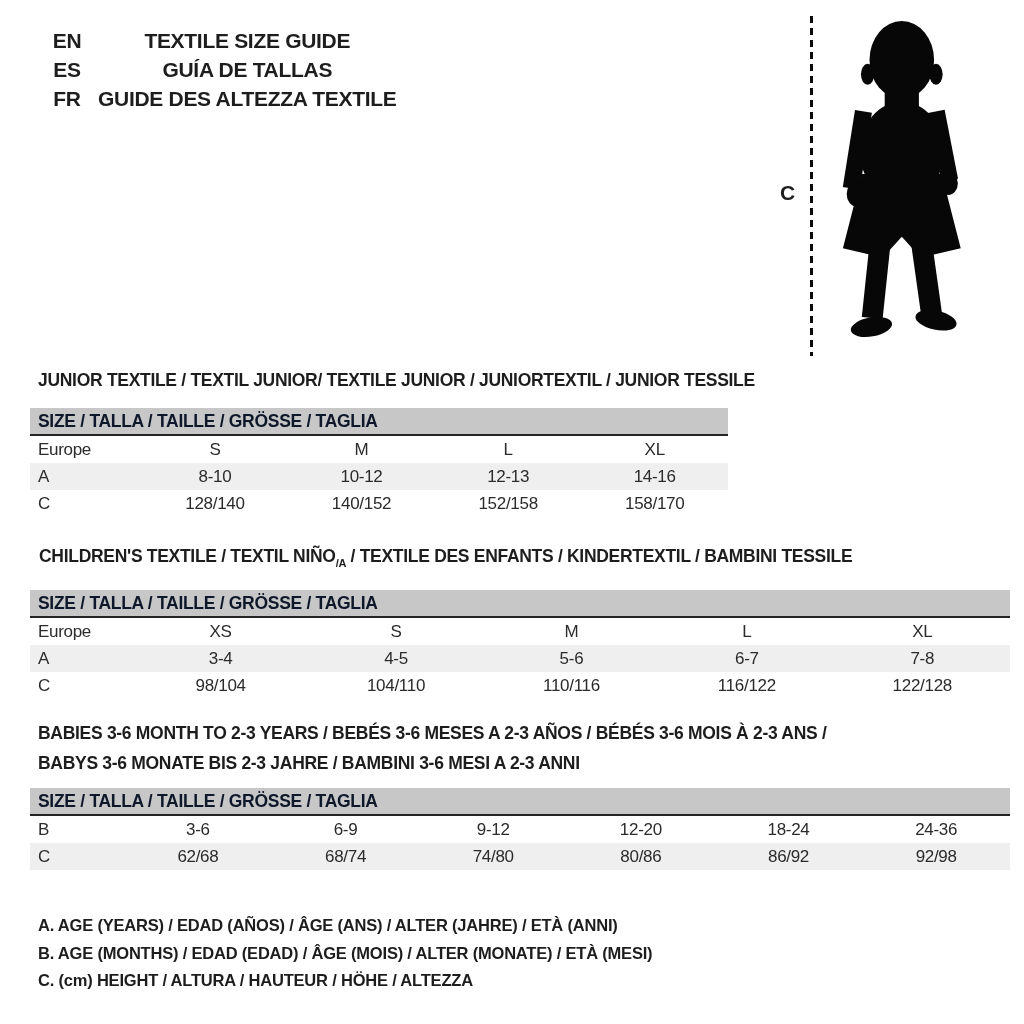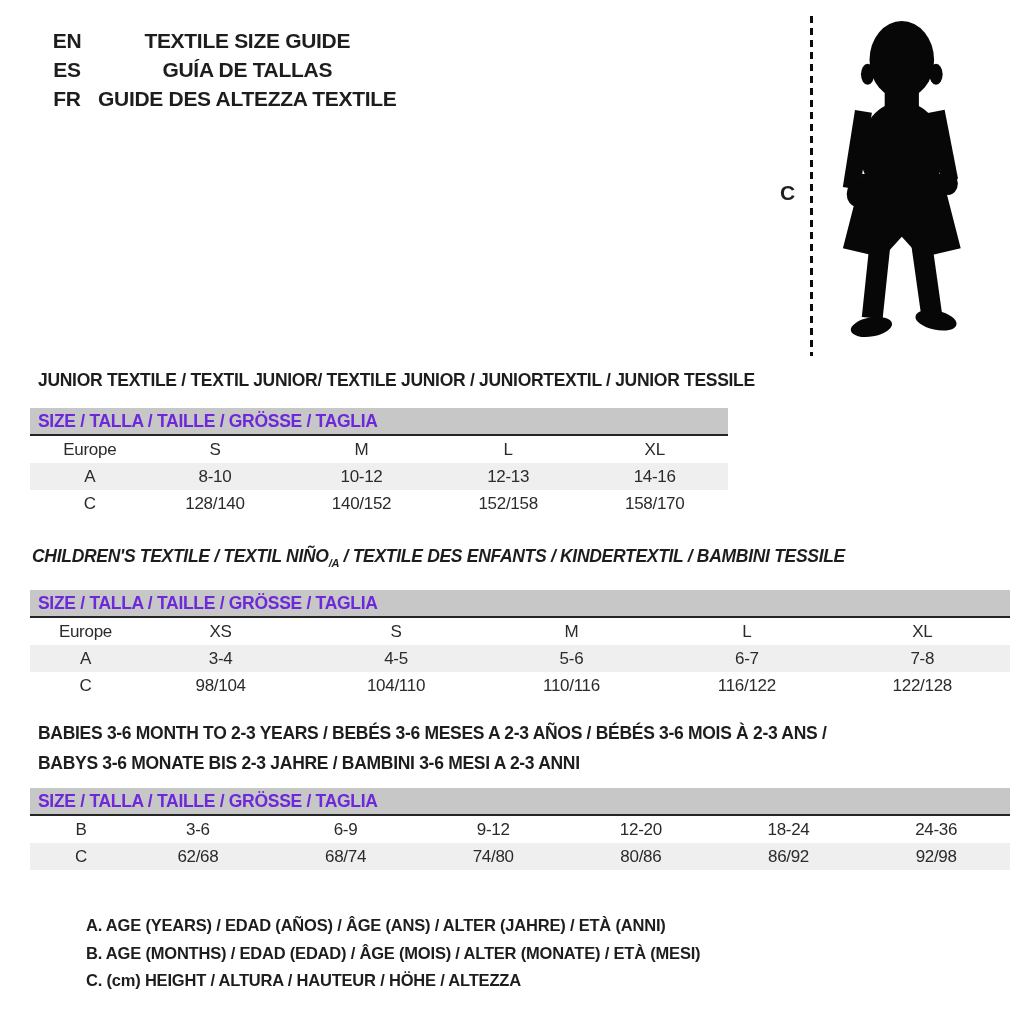--- a/index.html
+++ b/index.html
@@ -19,36 +19,36 @@
   .baby-svg { left:822px; top:10px; }
 
   
   .sec-title { font-size:17.5px; font-weight:700; letter-spacing:-0.3px; white-space:nowrap; }
   .sec-title sub { font-size:11px; }
   .babies-title { line-height:30px; }
 
   
   .size-table { left:30px; }
   .tbl-bar { height:28px; background:#c7c7c7; border-bottom:2px solid #242424;
-    color:#6d28d9; font-size:17.5px; font-weight:600; letter-spacing:-0.3px;
+    color:#0f172a; font-size:17.5px; font-weight:600; letter-spacing:-0.3px;
     display:flex; align-items:center; padding-left:8px; }
   .tbl-row { display:grid; height:27px; align-items:center;
     font-size:17px; letter-spacing:-0.3px; color:#2b2b2b; }
   .tbl-row.shaded { background:#efefef; }
-  .tbl-row .lbl { padding-left:8px; text-align:center; }
+  .tbl-row .lbl { padding-left:8px; text-align:left; }
   .tbl-row .val { text-align:center; }
   .cols-junior   { grid-template-columns:16% repeat(4,1fr); }
   .cols-children { grid-template-columns:10.5% repeat(5,1fr); }
   .cols-babies   { grid-template-columns:9.6% repeat(6,1fr); }
   .w-junior { width:698px; }
   .w-wide   { width:980px; }
 
   
   .notes { left:38px; top:912px; font-size:16.5px; font-weight:700;
-    letter-spacing:-0.2px; line-height:27.5px; white-space:nowrap;margin-left:48px; }
+    letter-spacing:-0.2px; line-height:27.5px; white-space:nowrap; }
 </style>
 </head>
 <body>
 
 <div class="abs lang-list">
   <div class="lang-row">
     <span>EN</span>
     <span>TEXTILE SIZE GUIDE</span>
   </div>
   <div class="lang-row">
@@ -101,21 +101,21 @@
   </div>
   <div class="tbl-row cols-junior">
     <span class="lbl">C</span>
     <span class="val">128/140</span>
     <span class="val">140/152</span>
     <span class="val">152/158</span>
     <span class="val">158/170</span>
   </div>
 </div>
 
-<div class="abs sec-title" style="left:32px; top:546px;font-style:italic;">
+<div class="abs sec-title" style="left:39px; top:546px;">
   <span>CHILDREN'S TEXTILE / TEXTIL NIÑO</span><sub>/A</sub><span> / TEXTILE DES ENFANTS / KINDERTEXTIL / BAMBINI TESSILE</span>
 </div>
 <div class="abs size-table w-wide" style="top:590px;">
   <div class="tbl-bar">SIZE / TALLA / TAILLE / GRÖSSE / TAGLIA</div>
   <div class="tbl-row cols-children">
     <span class="lbl">Europe</span>
     <span class="val">XS</span>
     <span class="val">S</span>
     <span class="val">M</span>
     <span class="val">L</span>

